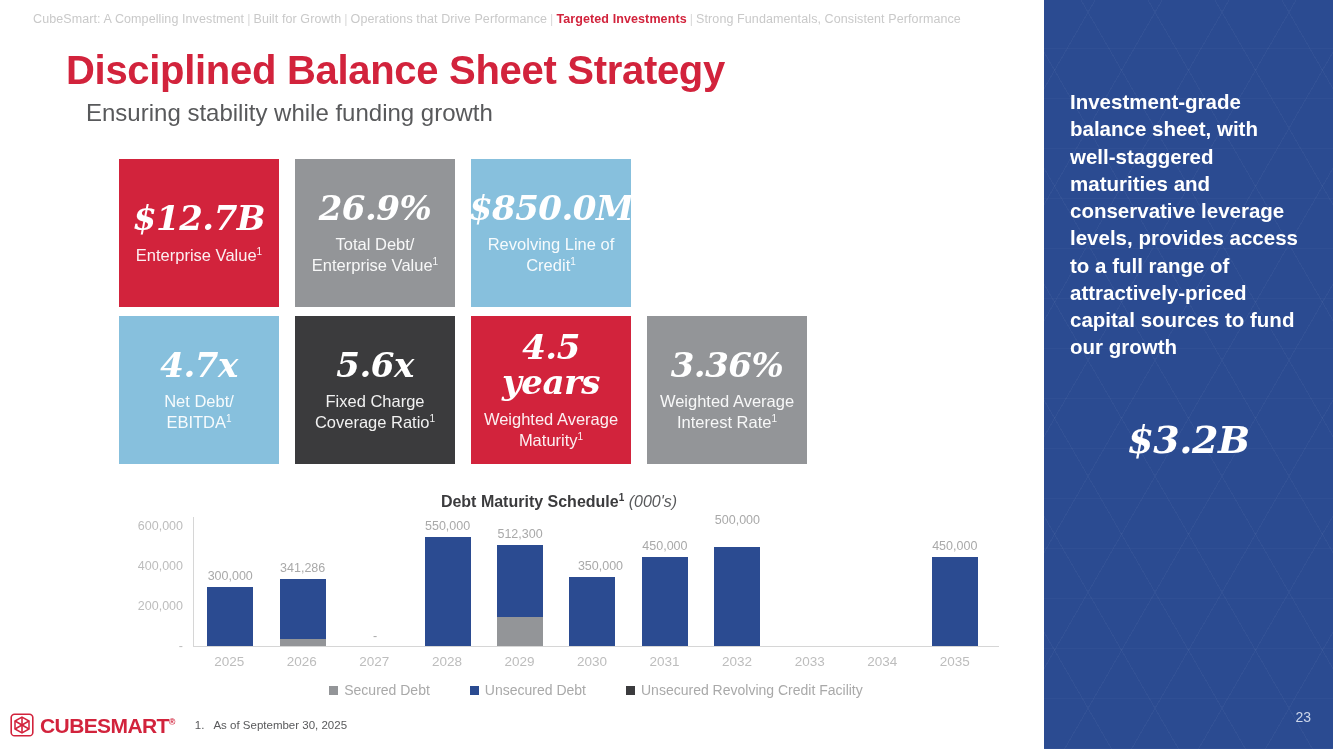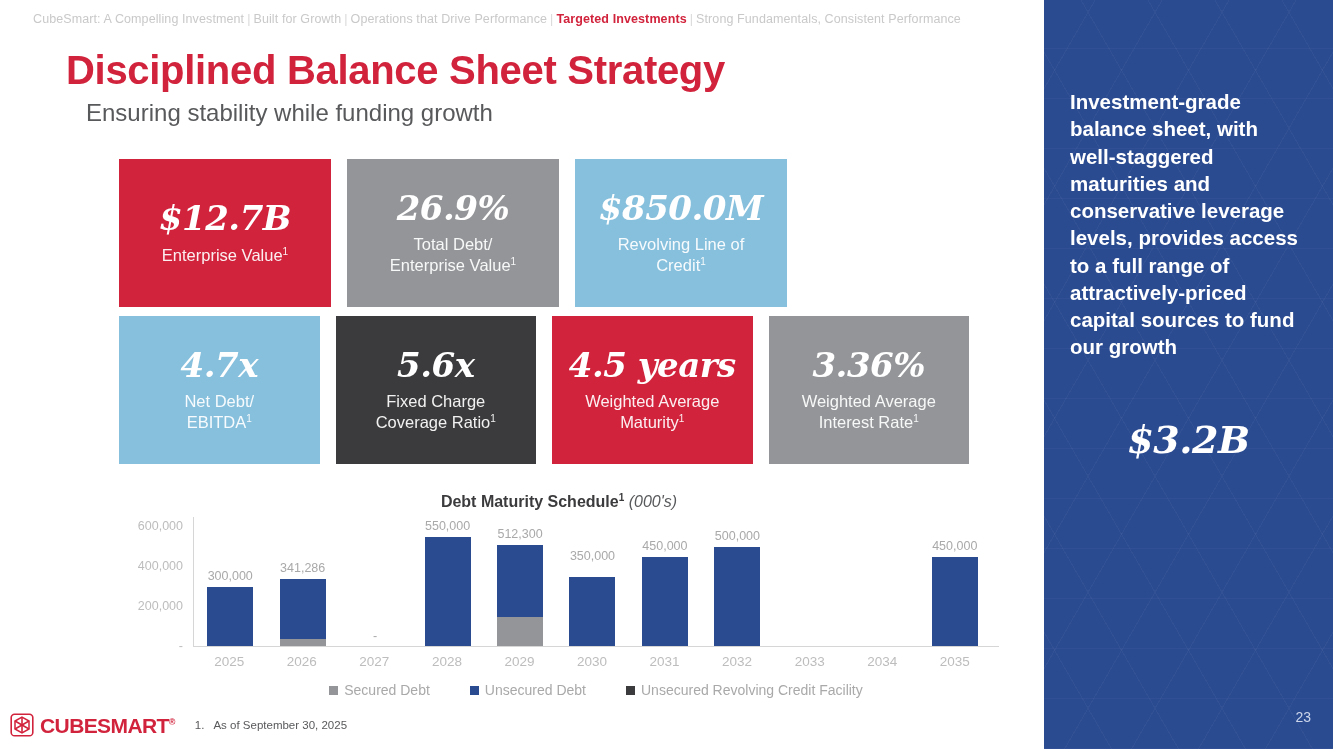--- a/index.html
+++ b/index.html
@@ -29,21 +29,21 @@
   }
   .subtitle {
     position:absolute; left:86px; top:99px;
     font-size:24px; color:#58595b; font-weight:normal;
   }
 
   
   .tiles { position:absolute; left:119px; top:159px; width:850px; }
   .tile-row { display:flex; gap:16px; margin-bottom:9px; }
   .tile {
-    width:212px; height:148px;
+    width:160px; height:148px;
     display:flex; flex-direction:column;
     align-items:center; justify-content:center;
     text-align:center; padding:6px 8px;
   }
   .tile .val {
     font-family:"DejaVu Serif", serif;
     font-weight:bold; font-style:italic;
     font-size:34px; color:#ffffff;
     line-height:1.05; margin-bottom:8px;
     letter-spacing:-.5px;
@@ -233,33 +233,33 @@
               <div class="bstack">
                 <div class="seg-unsec" style="height: 72.46px;"></div>
                 <div class="seg-sec" style="height: 30px;"></div>
               </div>
               <div class="dlabel" style="bottom: 106.46px;">512,300</div>
             </div>
             <div class="bcol">
               <div class="bstack">
                 <div class="seg-unsec" style="height: 70px;"></div>
               </div>
-              <div class="dlabel" style="bottom: 84px;">350,000</div>
+              <div class="dlabel" style="bottom: 74px; margin-left: 8px;">350,000</div>
             </div>
             <div class="bcol">
               <div class="bstack">
                 <div class="seg-unsec" style="height: 90px;"></div>
               </div>
               <div class="dlabel" style="bottom: 94px;">450,000</div>
             </div>
             <div class="bcol">
               <div class="bstack">
                 <div class="seg-unsec" style="height: 100px;"></div>
               </div>
-              <div class="dlabel" style="bottom: 104px;">500,000</div>
+              <div class="dlabel" style="bottom: 120px;">500,000</div>
             </div>
             <div class="bcol">
               <div class="bstack"></div>
             </div>
             <div class="bcol">
               <div class="bstack"></div>
             </div>
             <div class="bcol">
               <div class="bstack">
                 <div class="seg-unsec" style="height: 90px;"></div>

